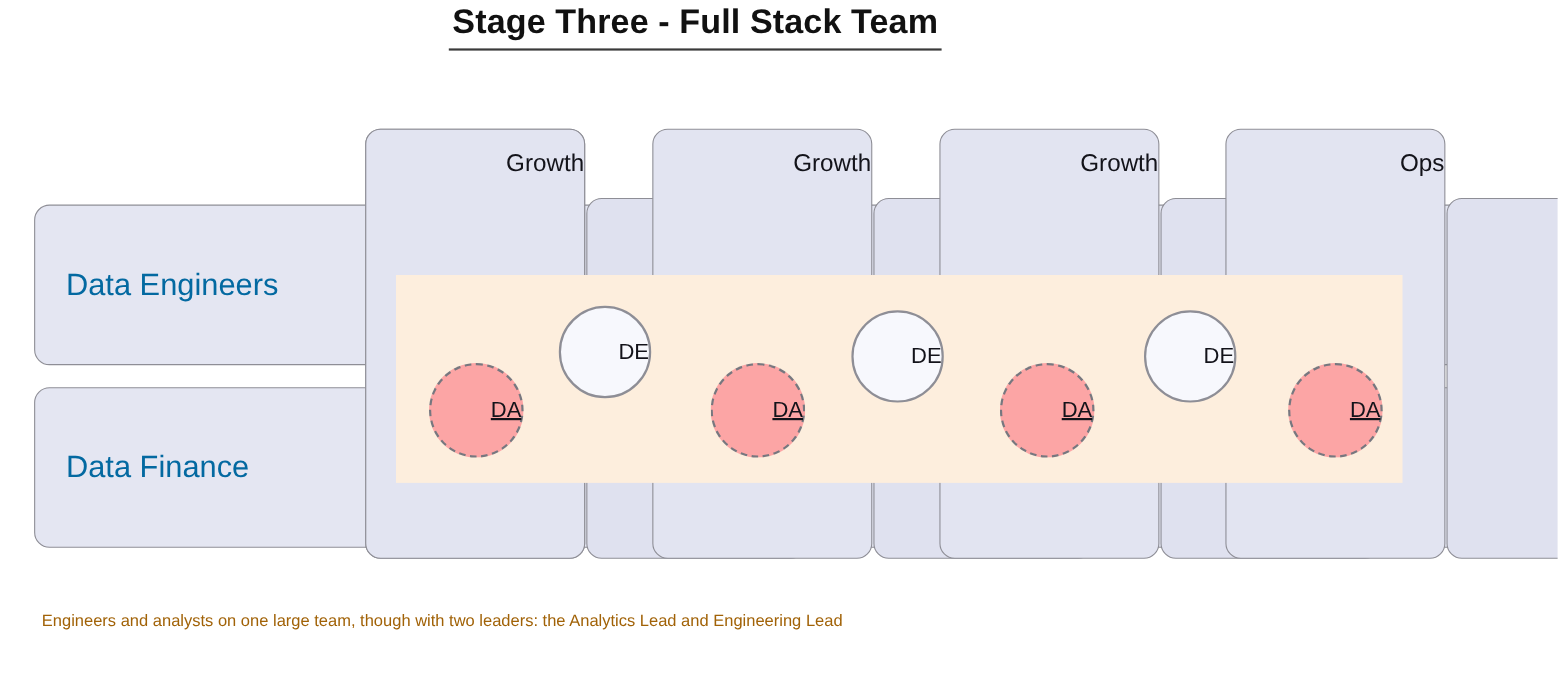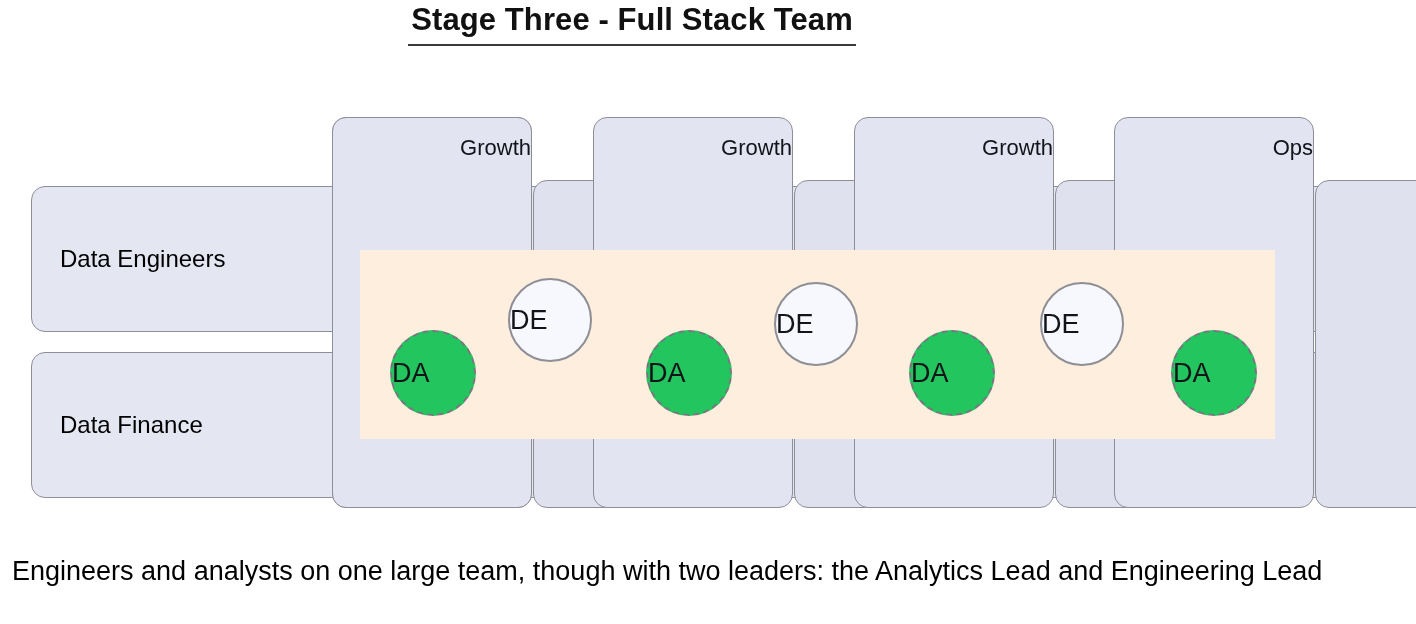--- a/index.html
+++ b/index.html
@@ -48,22 +48,22 @@
     border: 1.6px solid #8e8e96;
     border-radius: 14px;
     box-sizing: border-box;
     z-index: 1;
   }
   .row-band-label {
     position: absolute;
     left: 28px;
     top: 50%;
     transform: translateY(-50%);
-    font-size: 24px;
-    color: #000000;
+    font-size: 28px;
+    color: #0369a1;
     white-space: nowrap;
   }
 
   
   .col-band {
     position: absolute;
     background: #e0e2f0;
     border: 1.4px solid #8e8e96;
     border-radius: 14px;
     box-sizing: border-box;
@@ -95,41 +95,42 @@
     z-index: 4;
   }
 
   
   .node {
     position: absolute;
     border-radius: 50%;
     box-sizing: border-box;
     display: flex;
     align-items: center;
-    justify-content: flex-start;
-    font-size: 27px;
+    justify-content: flex-end;
+    font-size: 20px;
     color: #13131a;
     z-index: 5;
   }
   .node.de {
     background: #f7f8fd;
     border: 2px solid #8e8e96;
   }
   .node.da {
-    background: #22c55e;
+    background: #fca5a5;
     border: 2.4px dashed #77777f;
+    text-decoration: underline;
   }
 
   #caption {
     position: absolute;
-    left: 12px;
+    left: 38px;
     top: 556px;
     width: 1370px;
-    font-size: 27px;
-    color: #000000;
+    font-size: 15px;
+    color: #a16207;
     white-space: nowrap;
   }
 </style>
 </head>
 <body>
 
 <div id="page-title">
   <span class="title-text">Stage Three - Full Stack Team</span>
 </div>
 

